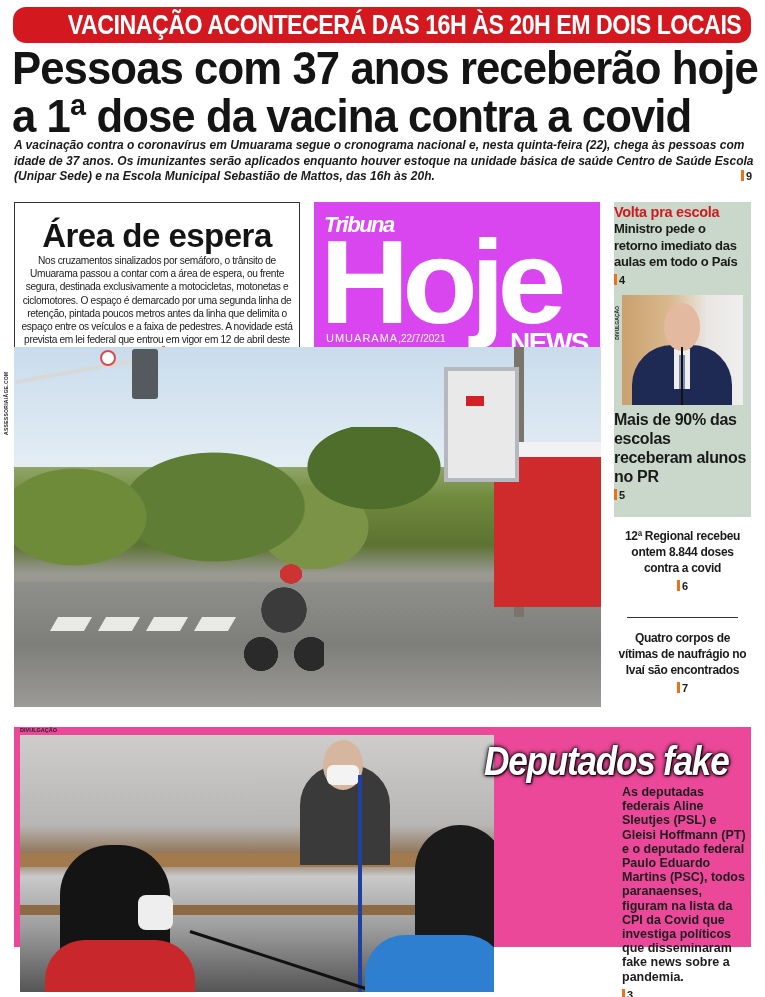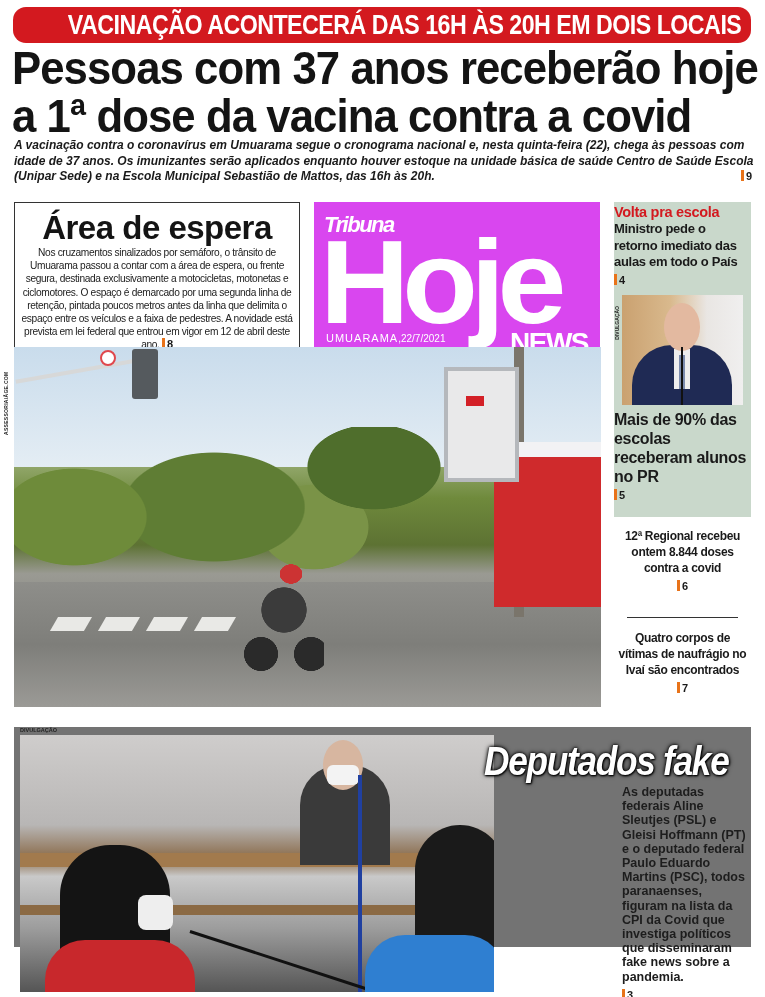--- a/index.html
+++ b/index.html
@@ -34,21 +34,21 @@
   .page-ref::before { content: ""; display: inline-block; width: 3px; height: 11px; background: #e8731a; margin-right: 2px; vertical-align: -1px; }
   .lede .page-ref { position: absolute; right: 2px; bottom: 0; }
 
   .espera-box {
     position: absolute; left: 14px; top: 202px; width: 286px; height: 145px;
     border: 1px solid #333; border-bottom: none; background: #fff;
     text-align: center;
   }
   .espera-title {
     font-family: "Liberation Sans", sans-serif; font-weight: bold; font-size: 33px;
-    line-height: 36px; color: #141414; margin-top: 7px; letter-spacing: -0.5px;
+    line-height: 36px; color: #141414; margin-top: 15px; letter-spacing: -0.5px;
   }
   .espera-text {
     font-family: Liberation Sans, sans-serif; font-size: 10.2px; line-height: 13.2px;
     color: #222; padding: 0 4px; letter-spacing: -0.35px;
   }
 
   .masthead {
     position: absolute; left: 314px; top: 202px; width: 286px; height: 162px;
     background: #d946ef; color: #fff; overflow: hidden;
   }
@@ -123,21 +123,21 @@
   .sb-credit { position: absolute; left: 614px; top: 306px; width: 8px; font-size: 5px; font-weight: bold; writing-mode: vertical-rl; transform: rotate(180deg); color: #222; }
   .sb-title2 { font-weight: bold; font-size: 16px; line-height: 19px; margin-top: 5px; color: #1a1a1a; letter-spacing: -0.3px; }
 
   .brief { position: absolute; left: 614px; width: 137px; text-align: center; }
   .brief-title { font-weight: bold; font-size: 12px; line-height: 16px; color: #1a1a1a; letter-spacing: -0.3px; }
   .brief .page-ref { margin-top: 3px; }
   .brief-divider { position: absolute; left: 627px; top: 617px; width: 111px; height: 1px; background: #333; }
 
   .deputados {
     position: absolute; left: 14px; top: 727px; width: 737px; height: 220px;
-    background: #737373;
+    background: #ec4899;
     padding-left: 36px;
   }
   .dep-credit { position: absolute; left: 6px; top: 0px; font-size: 5.5px; font-weight: bold; color: #222; }
   .dep-photo {
     position: absolute; left: 6px; top: 8px; width: 474px; height: 257px; overflow: hidden;
     background: linear-gradient(180deg, #cfcdcc 0%, #b8b6b5 35%, #8a6b4a 48%, #c9c9c9 55%, #9d9d9d 75%, #555 100%);
   }
   .dep-photo .desk { position: absolute; left: 0; top: 118px; width: 100%; height: 14px; background: #a27a4d; }
   .dep-photo .desk2 { position: absolute; left: 0; top: 170px; width: 100%; height: 10px; background: #8b6a44; }
   .dep-photo .woman1-hair { position: absolute; left: 40px; top: 110px; width: 110px; height: 160px; background: #141414; border-radius: 50px 50px 10px 10px; }

